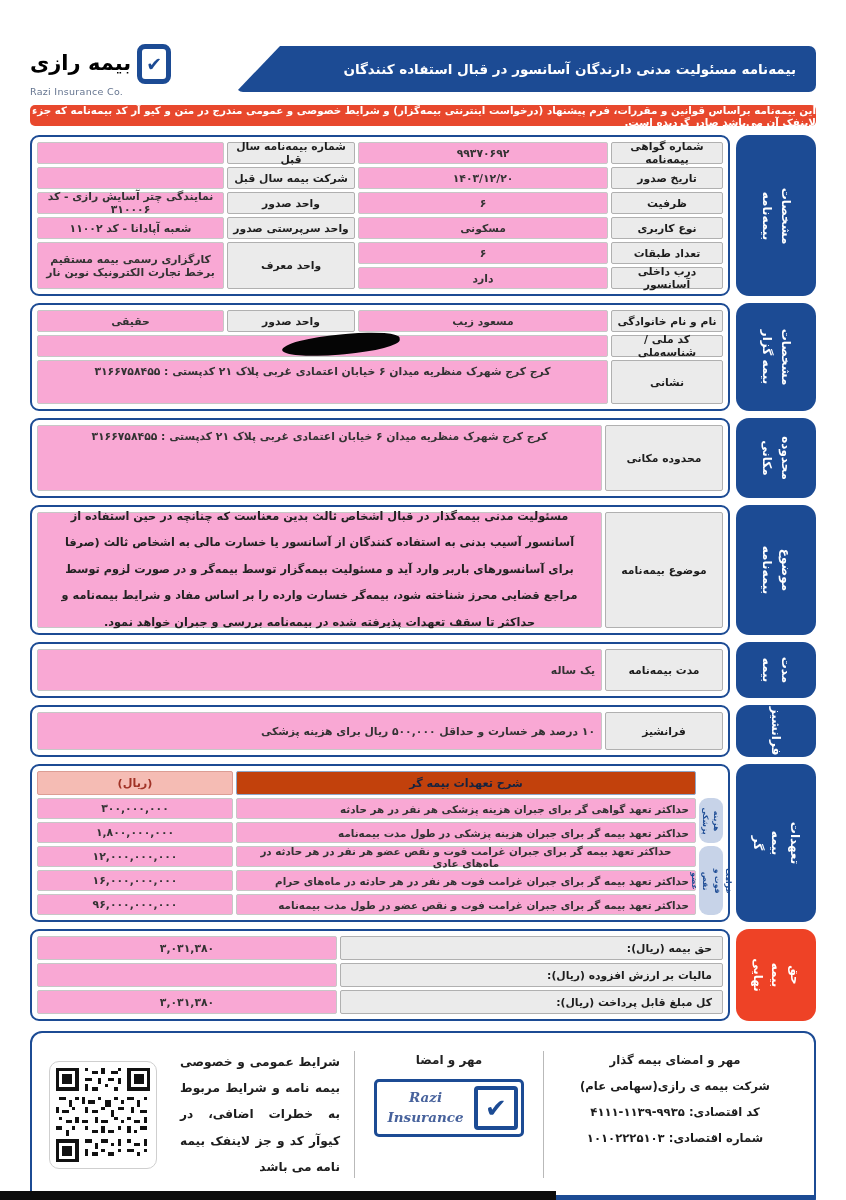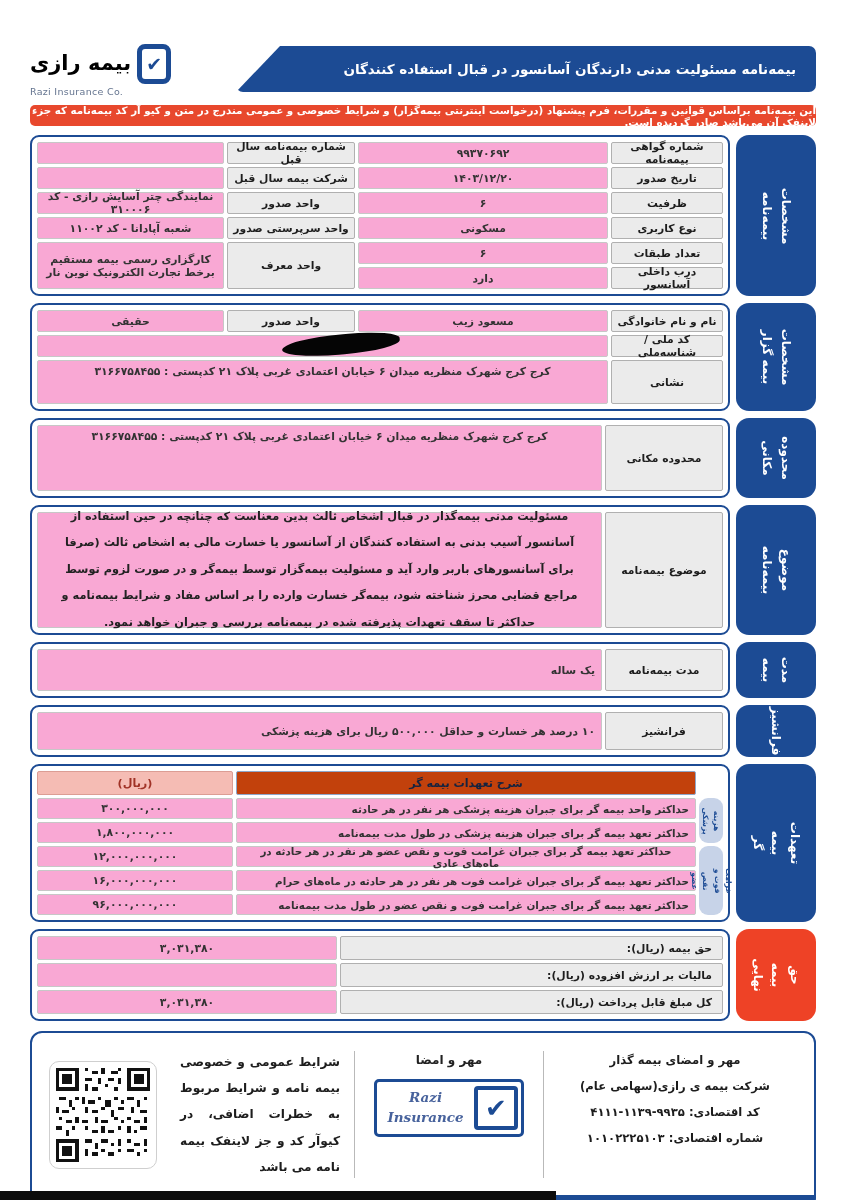--- a/index.html
+++ b/index.html
@@ -289,21 +289,21 @@
 
         <div class="o-group o-g1">
           <span class="rot">هزینه
 پزشکی</span>
         </div>
         <div class="o-group o-g2">
           <span class="rot">غرامت فوت و
 نقص عضو</span>
         </div>
 
-        <div class="val start o-desc" style="grid-column:2;grid-row:2;">حداکثر واحد بیمه گر برای جبران هزینه پزشکی هر نفر در هر حادثه</div>
+        <div class="val start o-desc" style="grid-column:2;grid-row:2;">حداکثر تعهد گواهی گر برای جبران هزینه پزشکی هر نفر در هر حادثه</div>
         <div class="val" style="grid-column:3;grid-row:2;">۳۰۰,۰۰۰,۰۰۰</div>
 
         <div class="val start o-desc" style="grid-column:2;grid-row:3;">حداکثر تعهد بیمه گر برای جبران هزینه پزشکی در طول مدت بیمه‌نامه</div>
         <div class="val" style="grid-column:3;grid-row:3;">۱,۸۰۰,۰۰۰,۰۰۰</div>
 
         <div class="val start o-desc" style="grid-column:2;grid-row:4;">حداکثر تعهد بیمه گر برای جبران غرامت فوت و نقص عضو هر نفر در هر حادثه در ماه‌های عادی</div>
         <div class="val" style="grid-column:3;grid-row:4;">۱۲,۰۰۰,۰۰۰,۰۰۰</div>
 
         <div class="val start o-desc" style="grid-column:2;grid-row:5;">حداکثر تعهد بیمه گر برای جبران غرامت فوت هر نفر در هر حادثه در ماه‌های حرام</div>
         <div class="val" style="grid-column:3;grid-row:5;">۱۶,۰۰۰,۰۰۰,۰۰۰</div>

